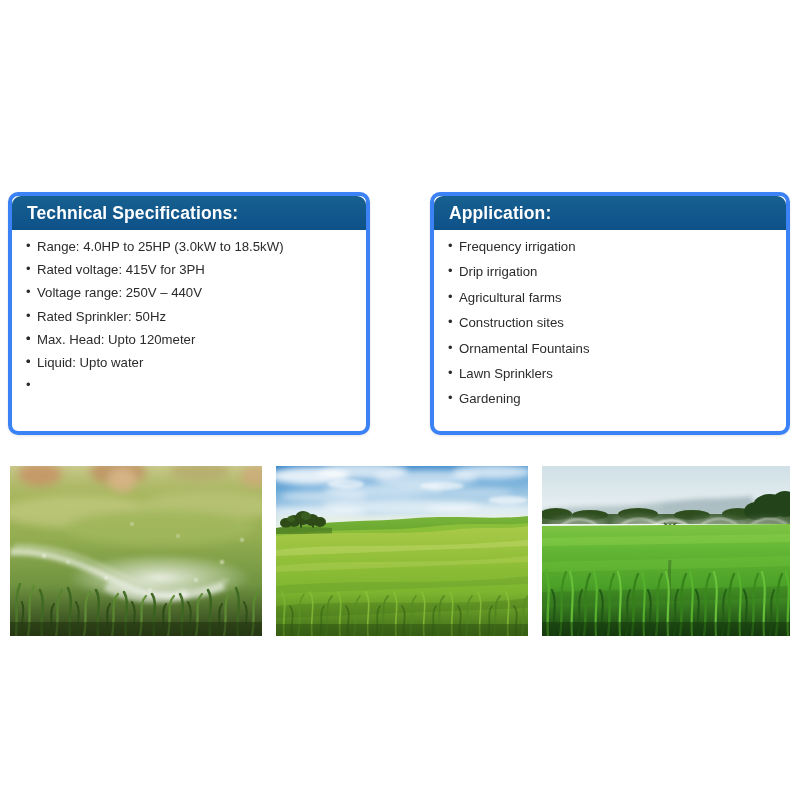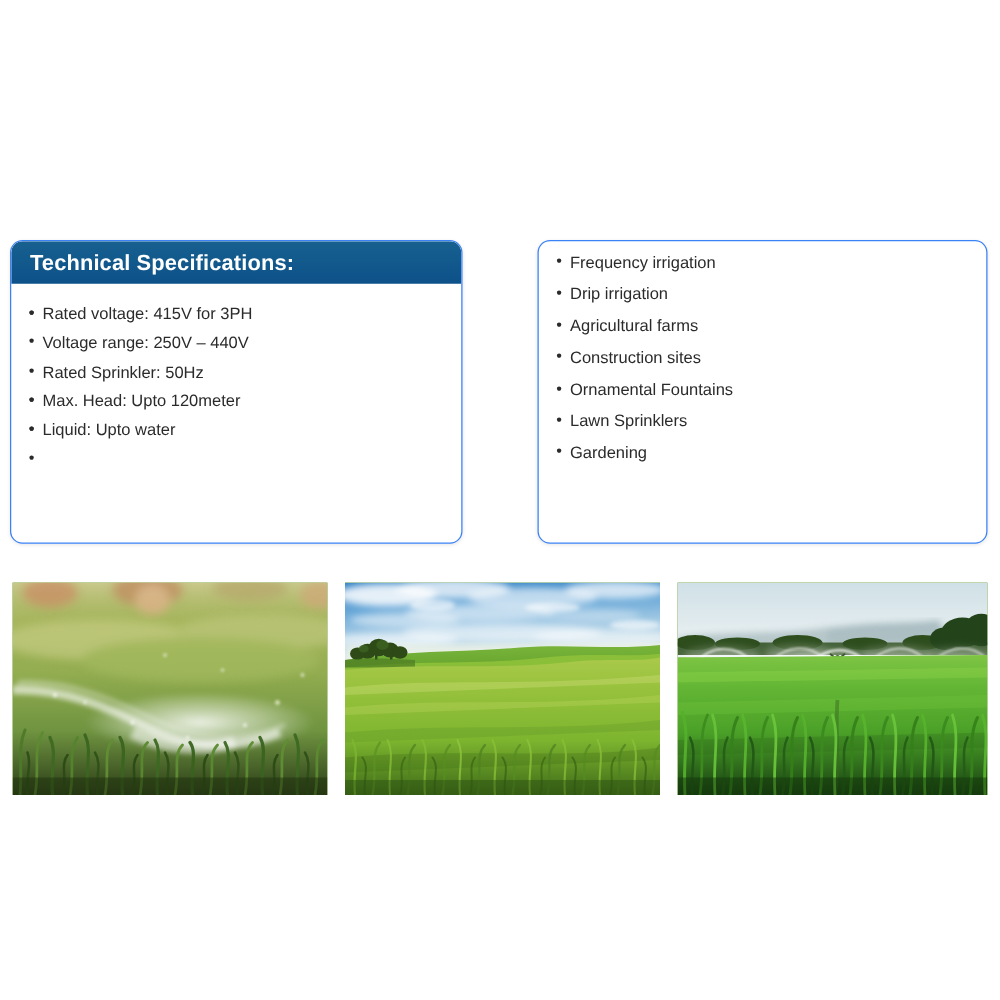--- a/index.html
+++ b/index.html
@@ -13,21 +13,21 @@
     position: relative;
     overflow: hidden;
     font-family: "Liberation Sans", sans-serif;
     -webkit-font-smoothing: antialiased;
   }
 
   
   .card {
     position: absolute;
     background: #ffffff;
-    border: 1px solid #3b82f6;
+    border: 4px solid #3b82f6;
     border-radius: 10px;
     box-shadow: 0 1px 3px rgba(0,0,0,0.10);
     box-sizing: border-box;
     overflow: hidden;
   }
   #spec-card  { left: 8px;   top: 192px; width: 362px; height: 243px; }
   #appl-card  { left: 430px; top: 192px; width: 360px; height: 243px; }
 
   .card-header {
     background: #0f5590;
@@ -84,34 +84,35 @@
 
   .photo svg { display: block; width: 100%; height: 100%; }
 </style>
 </head>
 <body>
 
 <div class="card" id="spec-card">
   <div class="card-header">Technical Specifications:</div>
   <div class="card-body">
     <ul class="bullet-list">
-      <li><span class="bul">•</span></li>
+      <li><span class="bul">•</span><span>Range: 4.0HP to 25HP (3.0kW to 18.5kW)</span></li>
       <li><span class="bul">•</span><span>Rated voltage: 415V for 3PH</span></li>
       <li><span class="bul">•</span><span>Voltage range: 250V – 440V</span></li>
       <li><span class="bul">•</span><span>Rated Sprinkler: 50Hz</span></li>
       <li><span class="bul">•</span></li>
       <li><span class="bul">•</span><span>Max. Head: Upto 120meter</span></li>
       <li><span class="bul">•</span></li>
       <li><span class="bul">•</span><span>Liquid: Upto water</span></li>
       <li><span class="bul">•</span></li>
     </ul>
   </div>
 </div>
 
 <div class="card" id="appl-card">
+  <div class="card-header">Application:</div>
   <div class="card-body">
     <ul class="bullet-list">
       <li><span class="bul">•</span><span>Frequency irrigation</span></li>
       <li><span class="bul">•</span><span>Drip irrigation</span></li>
       <li><span class="bul">•</span><span>Agricultural farms</span></li>
       <li><span class="bul">•</span><span>Construction sites</span></li>
       <li><span class="bul">•</span><span>Ornamental Fountains</span></li>
       <li><span class="bul">•</span><span>Lawn Sprinklers</span></li>
       <li><span class="bul">•</span><span>Gardening</span></li>
     </ul>

